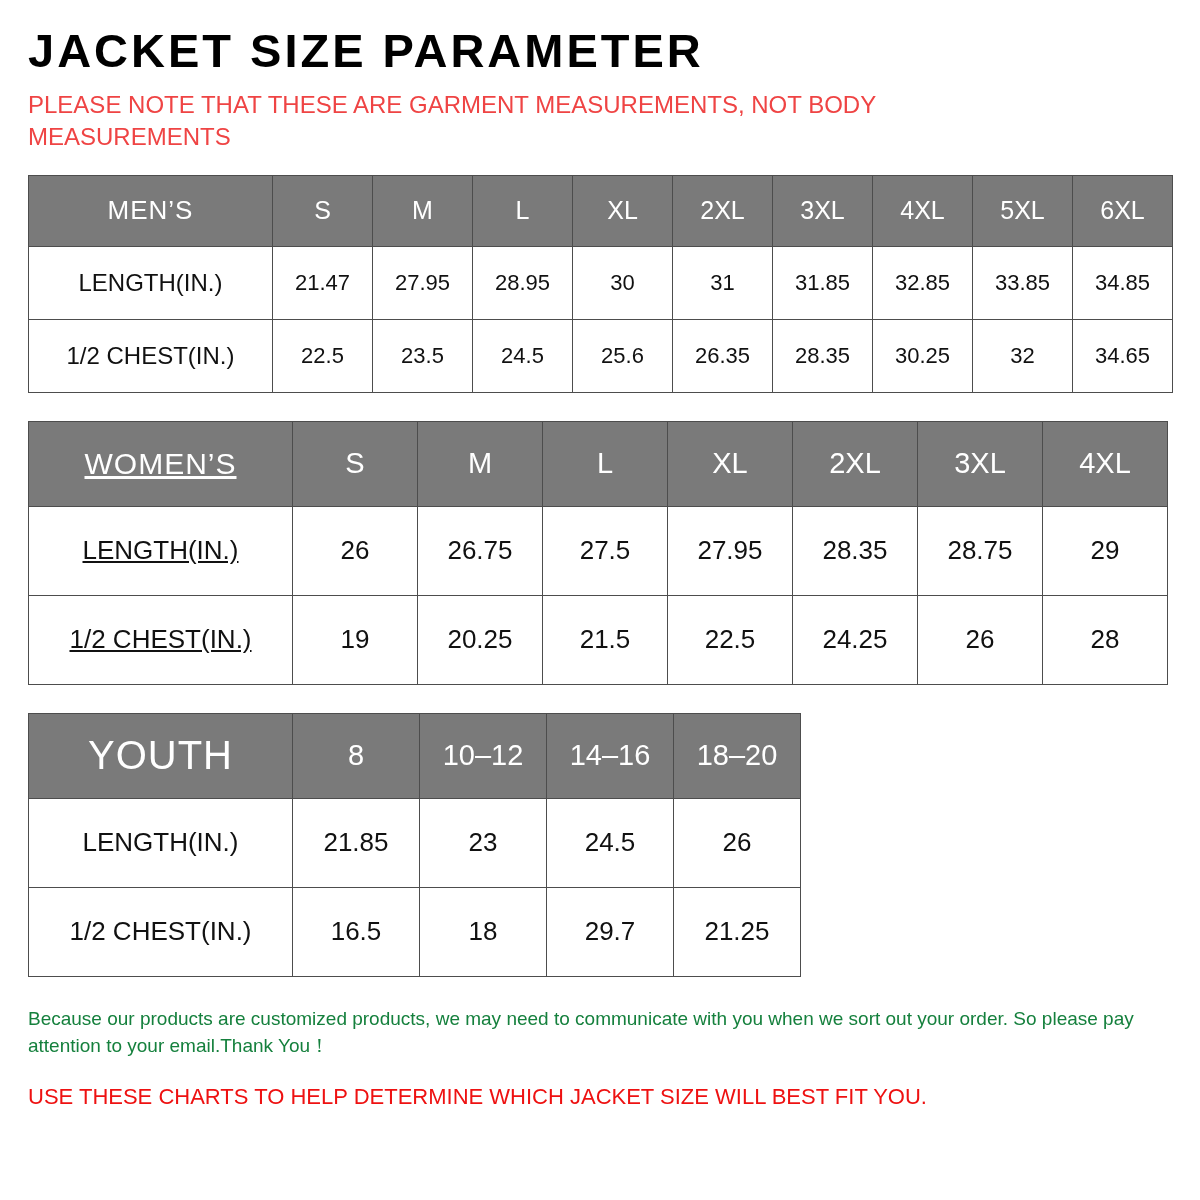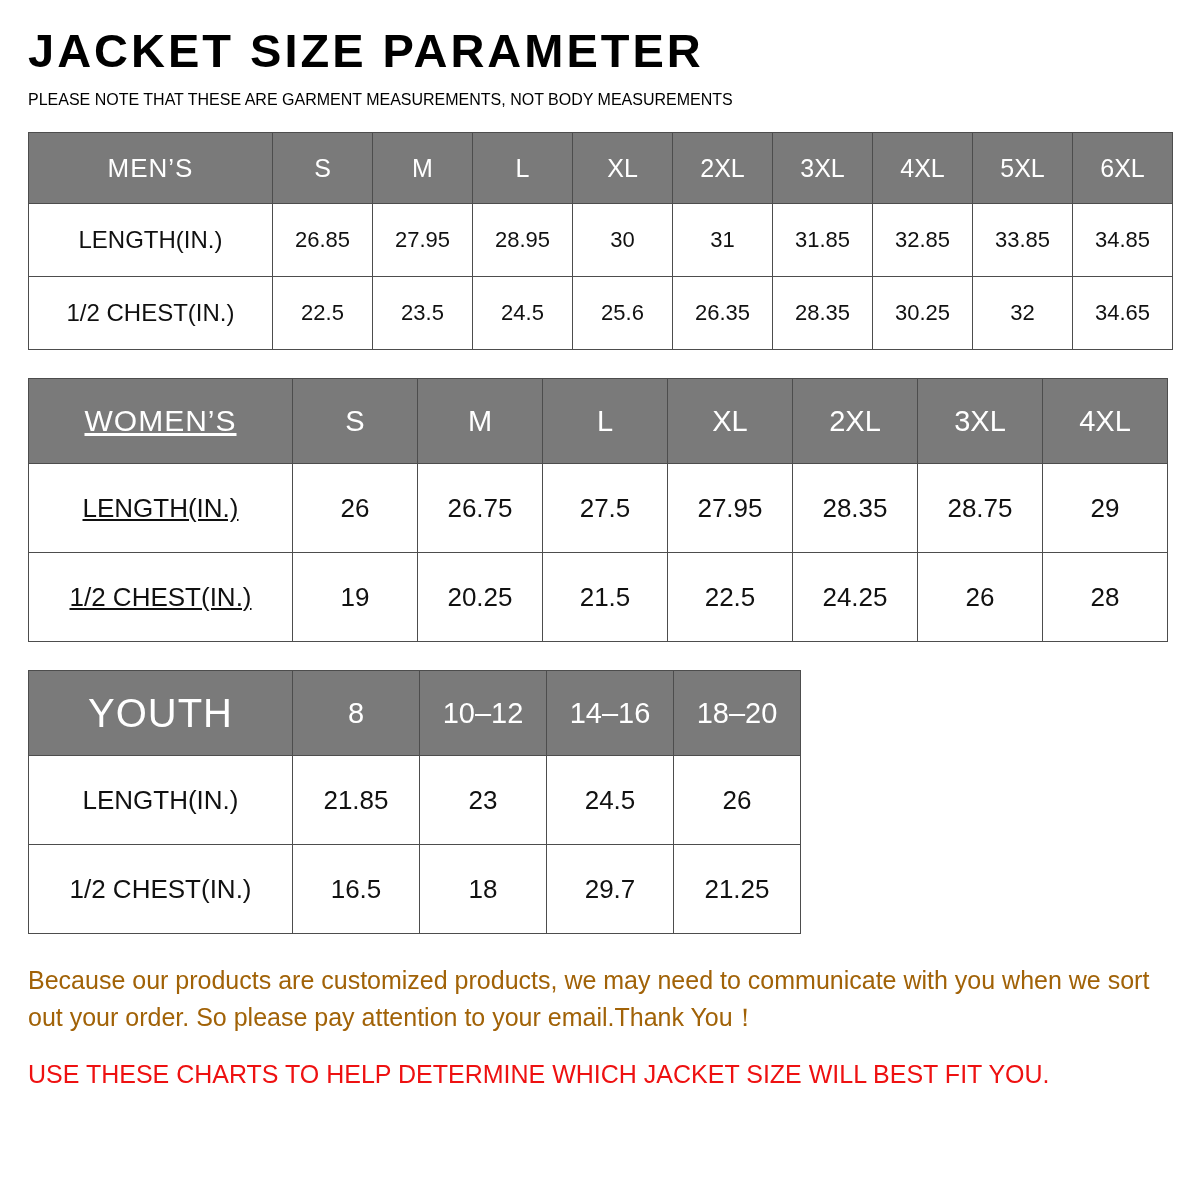--- a/index.html
+++ b/index.html
@@ -22,22 +22,22 @@
   }
   .title {
     font-size: 47px;
     font-weight: bold;
     letter-spacing: 3px;
     line-height: 1.05;
     margin: 0 0 14px 0;
     color: #000;
   }
   .note {
-    color: #000000;
-    font-size: 16px;
+    color: #ef4444;
+    font-size: 24px;
     line-height: 1.32;
     margin: 0 0 22px 0;
     max-width: 960px;
   }
   table.size-table {
     border-collapse: collapse;
     table-layout: fixed;
     margin-bottom: 28px;
   }
   table.size-table td {
@@ -68,29 +68,29 @@
   #women-table td.label-cell { font-size: 27px; text-decoration: underline; }
 
   
   #youth-table { width: 772px; }
   #youth-table tr.header-row td { height: 82px; font-size: 29px; }
   #youth-table tr.data-row td { height: 86px; font-size: 26px; }
   #youth-table tr.header-row td.label-cell { font-size: 40px; letter-spacing: 1px; }
   #youth-table td.label-cell { font-size: 27px; }
 
   .footer-note {
-    color: #a16207;
-    font-size: 25px;
+    color: #15803d;
+    font-size: 19px;
     line-height: 1.45;
     margin: 6px 0 0 0;
     max-width: 1140px;
   }
   .footer-note2 {
     color: #ee1111;
-    font-size: 25px;
+    font-size: 22px;
     line-height: 1.4;
     margin: 22px 0 0 0;
     max-width: 1140px;
   }
 </style>
 </head>
 <body>
 
 <div class="page">
 
@@ -119,21 +119,21 @@
         <td>L</td>
         <td>XL</td>
         <td>2XL</td>
         <td>3XL</td>
         <td>4XL</td>
         <td>5XL</td>
         <td>6XL</td>
       </tr>
       <tr class="data-row">
         <td class="label-cell">LENGTH(IN.)</td>
-        <td>26.85</td>
+        <td>21.47</td>
         <td>27.95</td>
         <td>28.95</td>
         <td>30</td>
         <td>31</td>
         <td>31.85</td>
         <td>32.85</td>
         <td>33.85</td>
         <td>34.85</td>
       </tr>
       <tr class="data-row">

